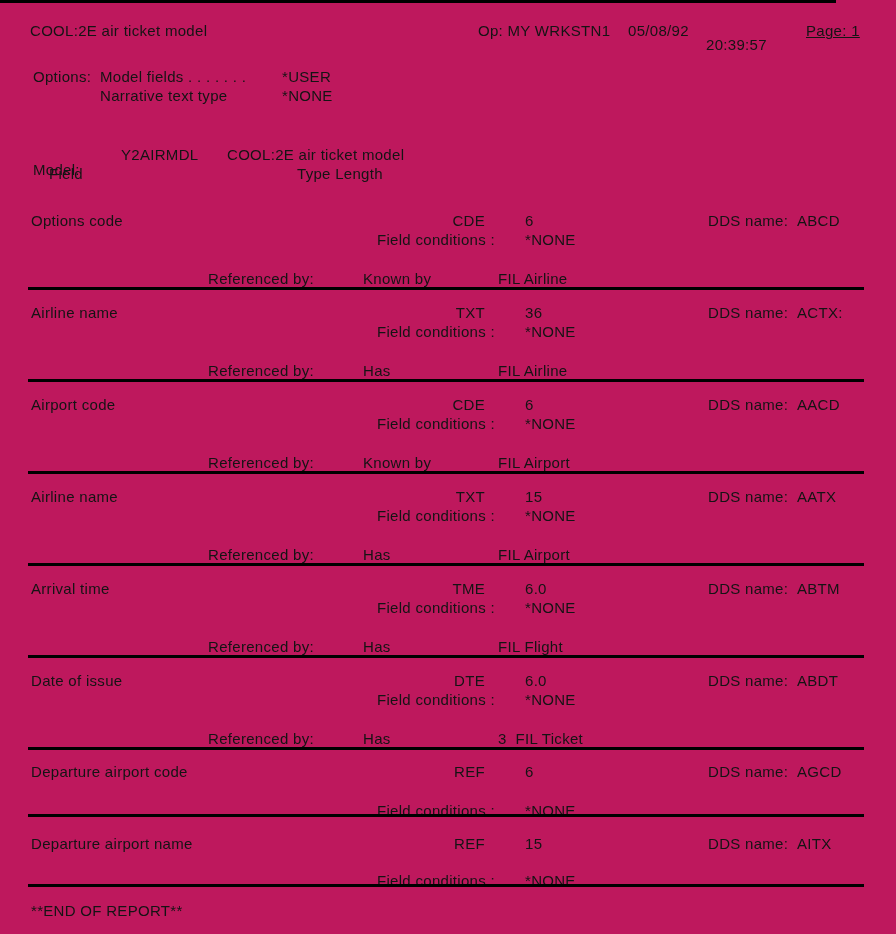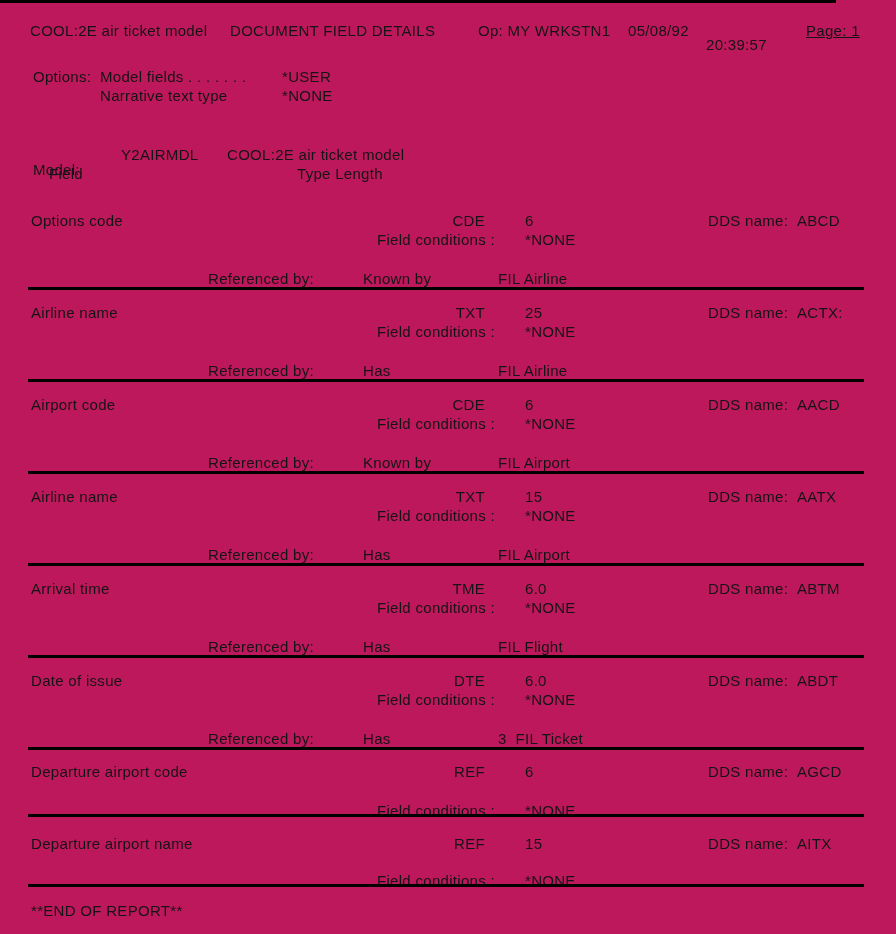--- a/index.html
+++ b/index.html
@@ -63,21 +63,20 @@
   .ref-file{left:498px;top:72px;}
   
   .footer{left:31px;top:902px;}
 </style>
 </head>
 <body>
 
 <div class="page">
 
   <span class="abs hdr-model">COOL:2E air ticket model</span>
-  <span class="abs hdr-title">DOCUMENT FIELD DETAILS</span>
   <span class="abs hdr-op">Op: MY WRKSTN1</span>
   <span class="abs hdr-date">05/08/92</span>
   <span class="abs hdr-time">20:39:57</span>
   <span class="abs hdr-page">Page: 1</span>
 
   <span class="abs opt-label">Options:</span>
   <span class="abs opt-l1">Model fields . . . . . . .</span>
   <span class="abs opt-v1">*USER</span>
   <span class="abs opt-l2">Narrative text type</span>
   <span class="abs opt-v2">*NONE</span>
@@ -101,21 +100,21 @@
       <span class="abs cond-label">Field conditions :</span>
       <span class="abs cond-value">*NONE</span>
       <span class="abs ref-label">Referenced by:</span>
       <span class="abs ref-rel">Known by</span>
       <span class="abs ref-file">FIL Airline</span>
     </div>
 
     <div class="entry tall">
       <span class="abs fname">Airline name</span>
       <span class="abs ftype">TXT</span>
-      <span class="abs flen">25</span>
+      <span class="abs flen">36</span>
       <span class="abs dds-label">DDS name:</span>
       <span class="abs dds-value">ACTX:</span>
       <span class="abs cond-label">Field conditions :</span>
       <span class="abs cond-value">*NONE</span>
       <span class="abs ref-label">Referenced by:</span>
       <span class="abs ref-rel">Has</span>
       <span class="abs ref-file">FIL Airline</span>
     </div>
 
     <div class="entry tall">

